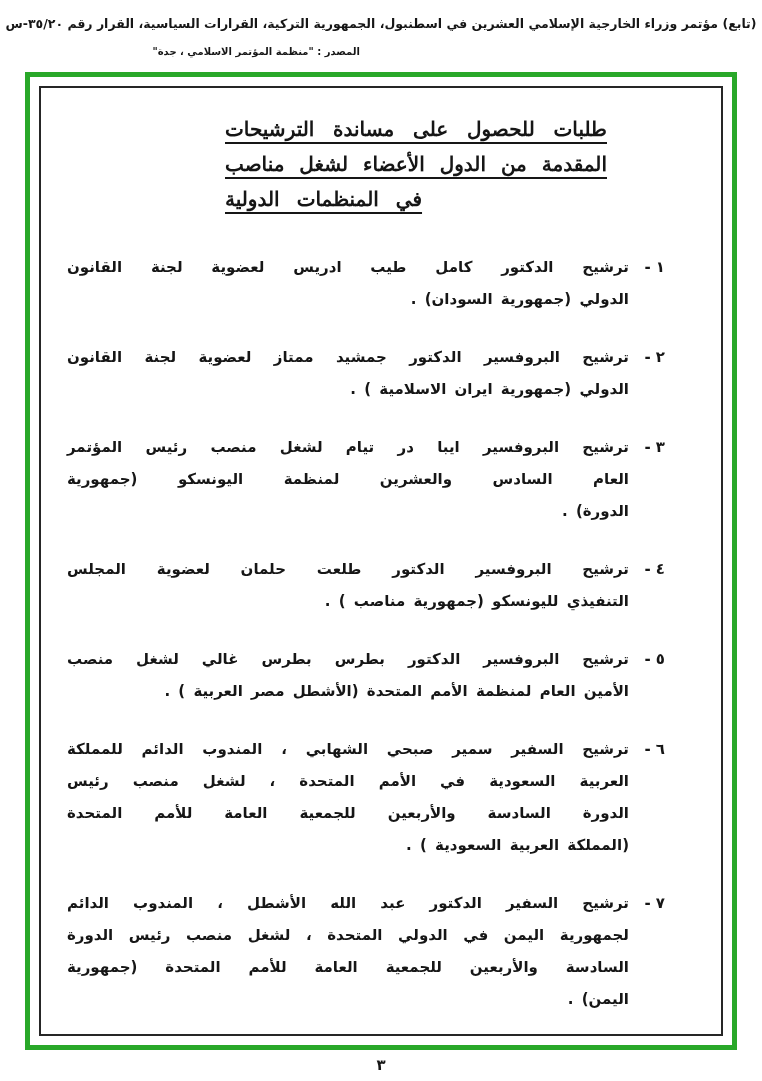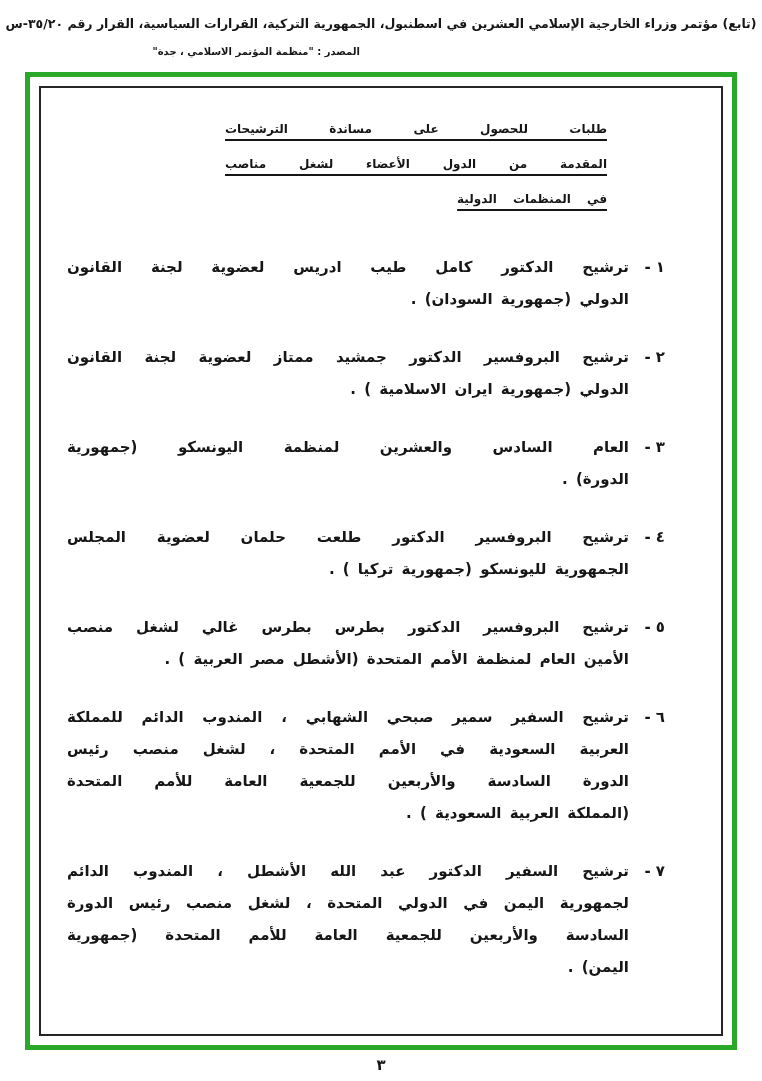--- a/index.html
+++ b/index.html
@@ -24,31 +24,31 @@
     border:5px solid #29a829; background:#ffffff; padding:9px;
   }
   .sheet {
     width:100%; height:100%; box-sizing:border-box;
     border:2px solid #262626; background:#ffffff;
     padding:22px 56px 8px 26px;
     direction:rtl; overflow:hidden;
   }
   .doc-title {
     width:382px; margin:2px 58px 34px 0;
-    font-size:12px; font-weight:bold;
+    font-size:20px; font-weight:bold;font-family:Liberation Serif, serif;
   }
   .tl {
     line-height:35px;
     text-decoration:underline;
     text-decoration-thickness:1.5px;
     text-underline-offset:6px;
     text-decoration-skip-ink:none;
   }
   .tl.j { text-align:justify; text-align-last:justify; }
-  .tl.r { text-align:right; word-spacing:12px; }
+  .tl.r { text-align:left; word-spacing:12px; }
   .item {
     display:flex; direction:rtl;
     margin-bottom:26px;
     font-size:15px; font-weight:bold;
   }
   .num { flex:0 0 36px; width:36px; line-height:32px; text-align:right; }
   .itext { flex:1; min-width:0; }
   .ln { line-height:32px; text-align:justify; text-align-last:justify; word-spacing:2px; }
   .ln.last { text-align:right; text-align-last:right; word-spacing:3px; }
   .page-no {
@@ -85,30 +85,31 @@
         <div class="num">٢ -</div>
         <div class="itext">
           <div class="ln">ترشيح البروفسير الدكتور جمشيد ممتاز لعضوية لجنة القانون</div>
           <div class="ln last">الدولي (جمهورية ايران الاسلامية ) .</div>
         </div>
       </div>
 
       <div class="item">
         <div class="num">٣ -</div>
         <div class="itext">
+          <div class="ln">ترشيح البروفسير ايبا در تيام لشغل منصب رئيس المؤتمر</div>
           <div class="ln">العام السادس والعشرين لمنظمة اليونسكو (جمهورية</div>
           <div class="ln last">الدورة) .</div>
         </div>
       </div>
 
       <div class="item">
         <div class="num">٤ -</div>
         <div class="itext">
           <div class="ln">ترشيح البروفسير الدكتور طلعت حلمان لعضوية المجلس</div>
-          <div class="ln last">الجمهورية لليونسكو (جمهورية تركيا ) .</div>
+          <div class="ln last">التنفيذي لليونسكو (جمهورية مناصب ) .</div>
         </div>
       </div>
 
       <div class="item">
         <div class="num">٥ -</div>
         <div class="itext">
           <div class="ln">ترشيح البروفسير الدكتور بطرس بطرس غالي لشغل منصب</div>
           <div class="ln last">الأمين العام لمنظمة الأمم المتحدة (الأشطل مصر العربية ) .</div>
         </div>
       </div>

